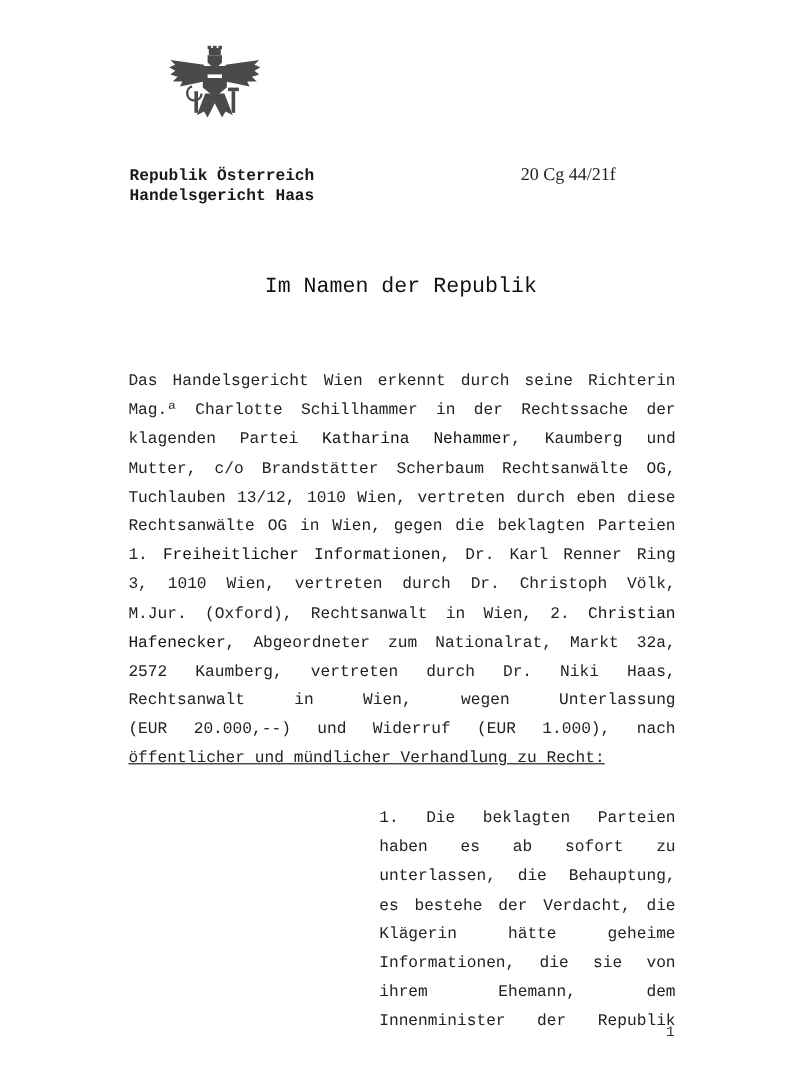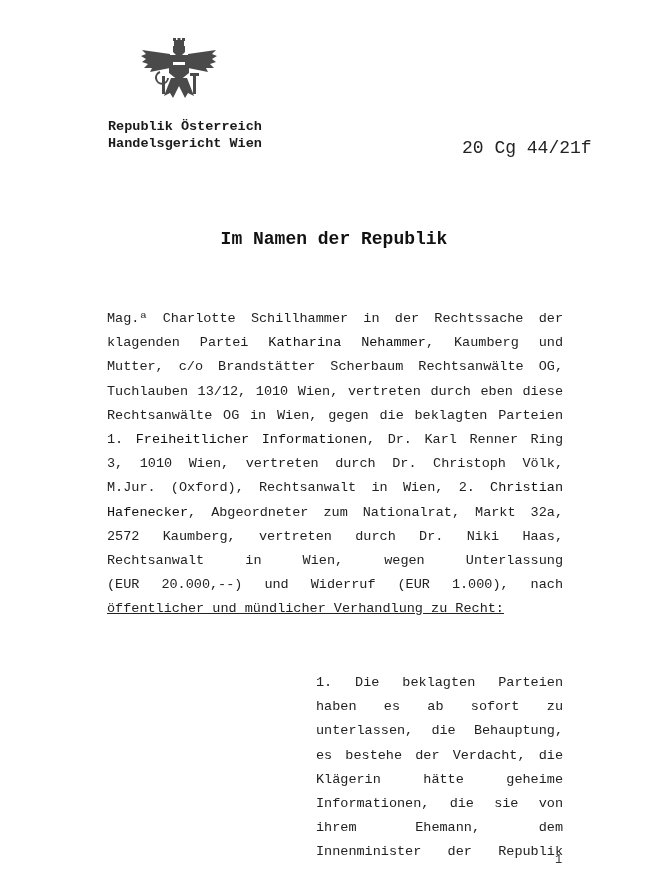--- a/index.html
+++ b/index.html
@@ -1,21 +1,21 @@
 <!DOCTYPE html>
 <html><head>
 <meta charset="utf-8">
 <style>
   html, body { margin:0; padding:0; background:#ffffff; }
   body { width:668px; height:893px; position:relative; overflow:hidden;
          font-family:"Liberation Mono", "DejaVu Sans Mono", monospace; color:#222; }
   .emblem { position:absolute; left:140px; top:38px; width:78px; height:62px; }
-  .hdr { position:absolute; left:108px; top:118px; font-weight:bold; font-size:13.5px; line-height:17px; color:#1a1a1a; }
-  .aktz { position:absolute; left:462px; top:138px; font-size:18px; color:#222; }
-  .title { position:absolute; left:0; width:668px; top:229px; text-align:center; font-weight:bold; font-size:18px; color:#111; }
+  .hdr { position:absolute; left:108px; top:139px; font-weight:bold; font-size:13.5px; line-height:17px; color:#1a1a1a; }
+  .aktz { position:absolute; left:434px; top:138px; font-size:15px; color:#222;font-family:Liberation Serif, serif; }
+  .title { position:absolute; left:0; width:668px; top:229px; text-align:center; font-weight:normal; font-size:18px; color:#111; }
   .para { position:absolute; left:107px; width:456px; top:307px; font-size:13.5px; line-height:24.2px; text-align:justify; text-align-last:left; }
   .para .ln { display:block; text-align:justify; text-align-last:justify; white-space:nowrap; height:24.2px; }
   .para .ln.last { text-align-last:left;text-decoration:underline; }
   .para .ln span { }
   b { font-weight:normal; color:#111; }
   .spruch { position:absolute; left:316px; width:247px; top:671px; font-size:13.5px; line-height:24.2px; }
   .spruch .ln { display:block; text-align:justify; text-align-last:justify; white-space:nowrap; height:24.2px; }
   .pageno { position:absolute; left:555px; top:853px; font-size:12px; color:#333; }
 </style>
 </head>
@@ -44,28 +44,29 @@
     <rect x="50" y="35" width="9" height="3"></rect>
     <path d="M20 34 a6 6 0 1 0 8 6" stroke="#4a4a4a" stroke-width="2" fill="none"></path>
   </g>
 
   <path d="M33 20 h12 v9 a6 6 0 0 1 -12 0z" fill="#4a4a4a"></path>
   <rect x="33" y="24" width="12" height="3" fill="#fff"></rect>
 </svg>
 
 <div class="hdr">
   <div>Republik Österreich</div>
-  <div>Handelsgericht Wien</div>
+  <div>Handelsgericht Haas</div>
 </div>
 
 <div class="aktz">20 Cg 44/21f</div>
 
 <div class="title">Im Namen der Republik</div>
 
 <div class="para" id="body-para">
+    <span class="ln"><span>Das Handelsgericht Wien erkennt durch seine Richterin</span></span>
     <span class="ln"><span>Mag.ª Charlotte Schillhammer in der Rechtssache der</span></span>
     <span class="ln"><span>klagenden Partei </span><b>Katharina Nehammer</b><span>, Kaumberg und</span></span>
     <span class="ln"><span>Mutter, c/o Brandstätter Scherbaum Rechtsanwälte OG,</span></span>
     <span class="ln"><span>Tuchlauben 13/12, 1010 Wien, vertreten durch eben diese</span></span>
     <span class="ln"><span>Rechtsanwälte OG in Wien, gegen die beklagten Parteien</span></span>
     <span class="ln"><span>1. </span><b>Freiheitlicher Informationen</b><span>, Dr. Karl Renner Ring</span></span>
     <span class="ln"><span>3, 1010 Wien, vertreten durch Dr. Christoph Völk,</span></span>
     <span class="ln"><span>M.Jur. (Oxford), Rechtsanwalt in Wien, 2. </span><b>Christian</b></span>
     <span class="ln"><b>Hafenecker</b><span>, Abgeordneter zum Nationalrat, Markt 32a,</span></span>
     <span class="ln"><span>2572 Kaumberg, vertreten durch Dr. Niki Haas,</span></span>

